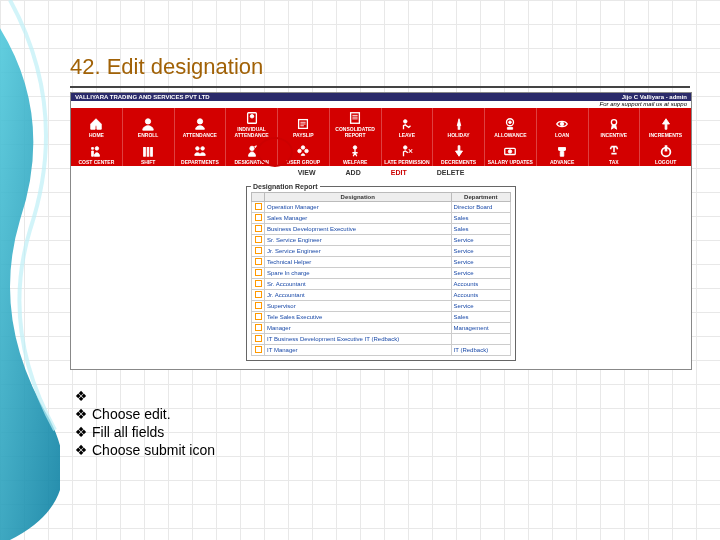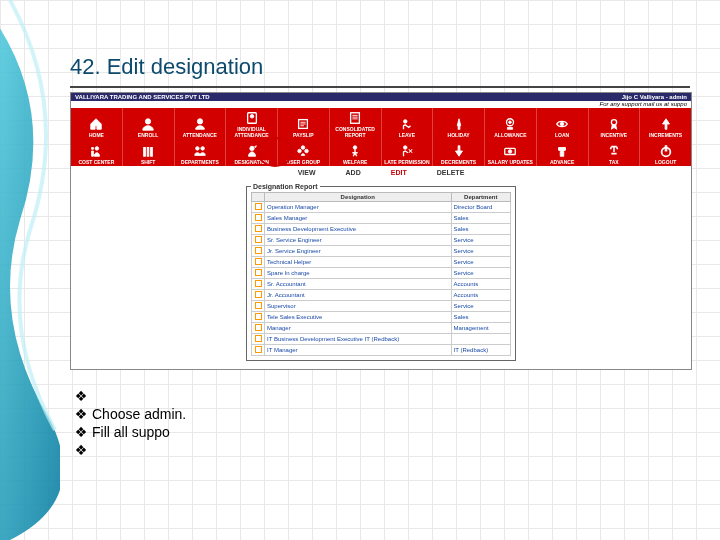--- a/index.html
+++ b/index.html
@@ -4,21 +4,21 @@
 <style>
 html,body{margin:0;padding:0;width:720px;height:540px;font-family:Arial,Helvetica,sans-serif;background:#fff;overflow:hidden}
 .slide{position:relative;width:720px;height:540px}
 
 .grid-bg{position:absolute;inset:0;background-image:linear-gradient(to right,#e8e8e8 1px,transparent 1px),linear-gradient(to bottom,#e8e8e8 1px,transparent 1px);background-size:24px 24px;background-position:0 0}
 
 .swirl{position:absolute;left:0;top:0;width:60px;height:540px;overflow:hidden}
 .swirl svg{display:block}
 
 .content{position:absolute;left:70px;top:54px;right:20px}
-.title{font-size:22px;color:#0c4a6e;font-weight:400;margin-bottom:6px}
+.title{font-size:22px;color:#a16207;font-weight:400;margin-bottom:6px}
 .title-underline{height:2px;background:#444;width:620px;margin-bottom:4px}
 .app{width:620px;border:1px solid #888;font-size:7px;background:#fff}
 .hdr{background:#2a2a6a;color:#fff;display:flex;justify-content:space-between;padding:1px 4px;font-size:6px;font-weight:bold}
 .support{background:#fff;color:#000;text-align:right;font-style:italic;font-size:6px;padding:0 4px 1px}
 .menubar{background:#d30000;display:flex;flex-wrap:wrap}
 .mrow{display:flex;width:100%}
 .mitem{flex:1;display:flex;flex-direction:column;align-items:center;justify-content:flex-end;color:#fff;font-size:5px;font-weight:bold;padding:2px 0 1px;text-align:center;position:relative;min-height:24px}
 .mitem.sep{border-right:1px solid rgba(255,255,255,.25)}
 .micon{width:16px;height:16px;display:flex;align-items:center;justify-content:center}
 .micon svg{fill:#fff;stroke:#fff}
@@ -384,24 +384,25 @@
         </fieldset>
       </div>
     </div>
 
     <div class="steps" id="steps">
         <div class="row">
           <span class="bullet">❖</span>
         </div>
         <div class="row">
           <span class="bullet">❖</span>
-          <span>Choose admin.</span>
+          <span>Choose edit.</span>
         </div>
         <div class="row">
           <span class="bullet">❖</span>
-          <span>Fill all suppo</span>
+          <span>Fill all fields</span>
         </div>
         <div class="row">
           <span class="bullet">❖</span>
+          <span>Choose submit icon</span>
         </div>
       </div>
   </div>
 </div>
 
 </body></html>

